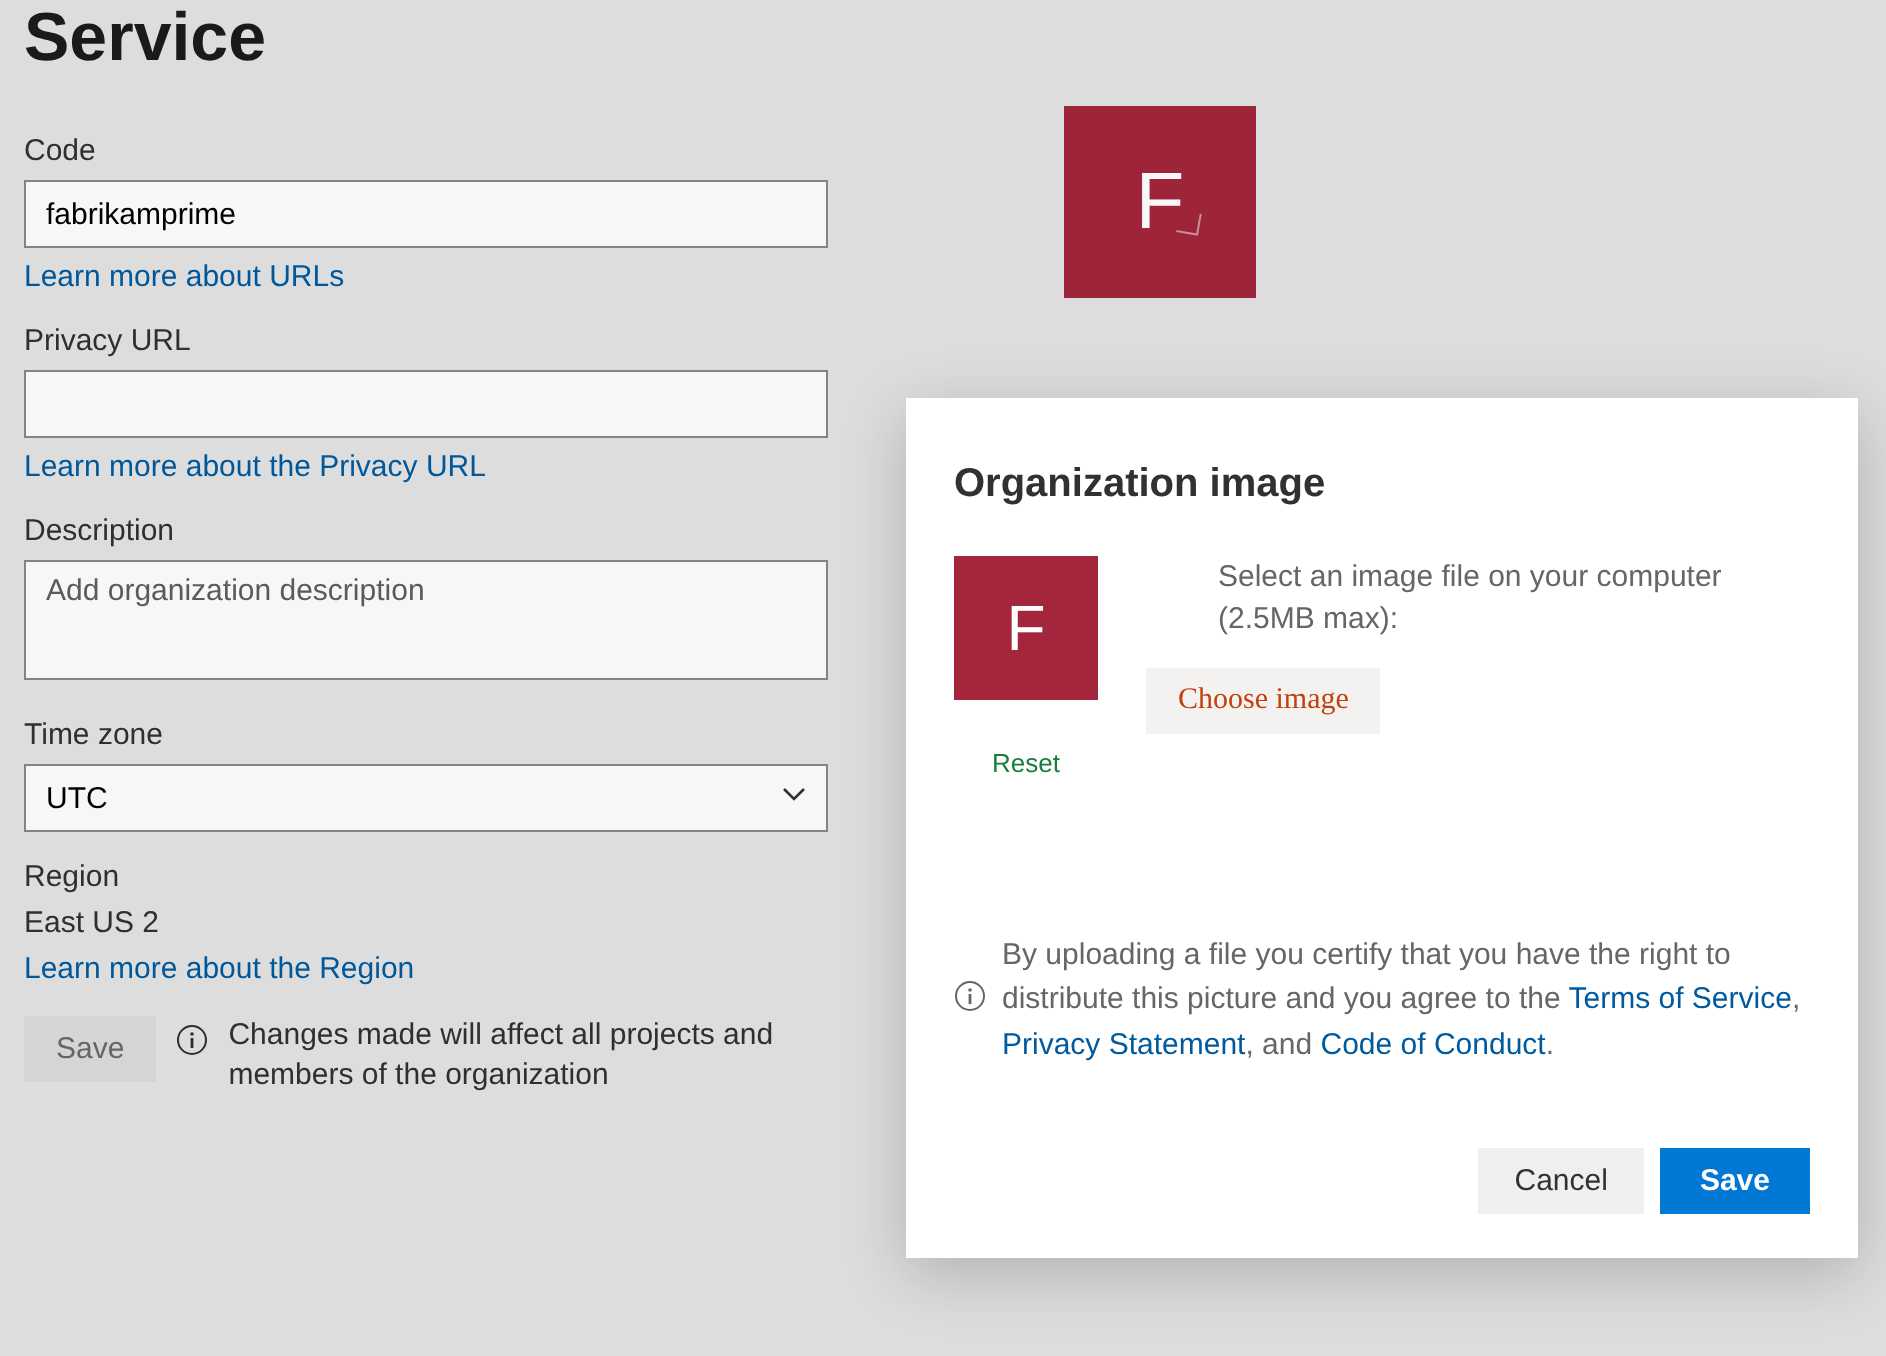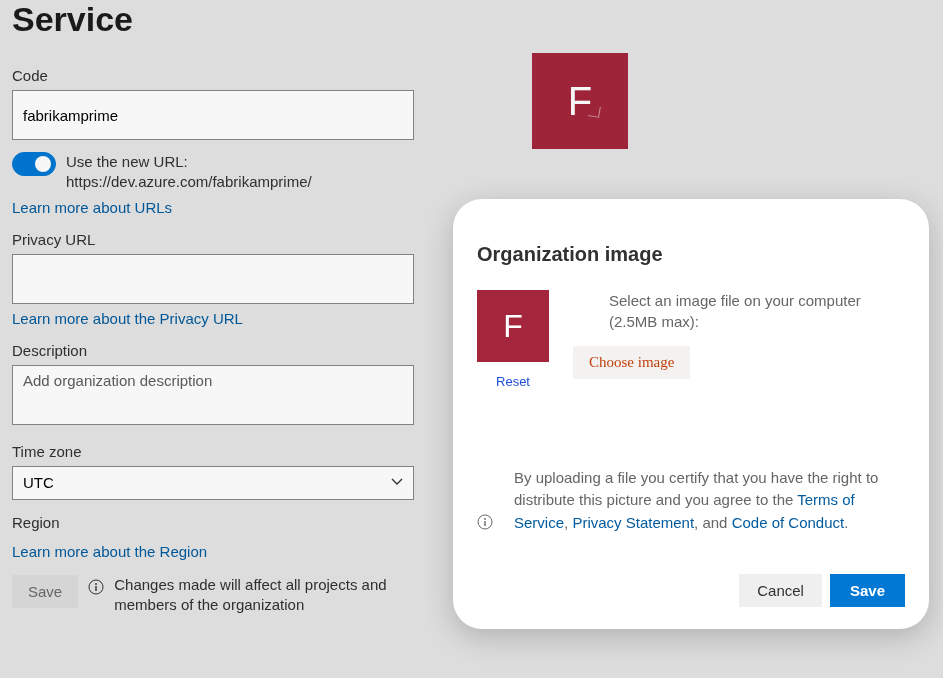--- a/index.html
+++ b/index.html
@@ -42,21 +42,21 @@
     }
     .field-label {
       font-size: 15px;
       font-weight: 400;
       color: #323130;
       margin-bottom: 6px;
       margin-top: 14px;
     }
     .text-input {
       width: 402px;
-      height: 50px;
+      height: 34px;
       border: 1px solid #8a8886;
       background: #fff;
       padding: 0 10px;
       font-size: 15px;
       font-family: inherit;
     }
     .textarea {
       width: 402px;
       height: 60px;
       border: 1px solid #8a8886;
@@ -187,24 +187,23 @@
     }
     
     .dialog {
       position: absolute;
       top: 199px;
       left: 453px;
       width: 476px;
       height: 430px;
       background: #fff;
       box-shadow: 0 8px 30px rgba(0,0,0,0.2);
-      padding: 44px 24px 22px 24px;
+      padding: 32px 24px 22px 24px;
       display: flex;
       flex-direction: column;
-      border-radius: 29px;
     }
     .dialog-title {
       font-size: 20px;
       font-weight: 600;
       color: #323130;
       margin-bottom: 24px;
     }
     .dialog-body {
       display: flex;
       gap: 24px;
@@ -232,35 +231,35 @@
     .choose-btn {
       background: #f3f2f1;
       border: none;
       padding: 8px 16px;
       font-size: 15px;
       font-family: Liberation Serif, serif;
       color: #c2410c;
       cursor: pointer;
     }
     .reset-link {
-      color: #1d4ed8;
+      color: #15803d;
       font-size: 13px;
       cursor: pointer;
       text-align: center;
-      margin-top: 12px;
+      margin-top: 24px;
       display: block;
       width: 72px;
     }
     .dialog-footer {
       margin-top: auto;
     }
     .disclaimer-row {
       display: flex;
-      gap: 21px;
-      align-items: flex-end;
+      gap: 8px;
+      align-items: center;
       margin-bottom: 8px;
     }
     .disclaimer-text {
       font-size: 15px;
       color: #666;
       line-height: 1.5;
     }
     .disclaimer-text a {
       color: #005a9e;
       text-decoration: none;
@@ -296,26 +295,20 @@
 <body>
 
 <div class="page">
   <h1>Service</h1>
 
   <div class="two-col">
     <div class="left-col">
       <div class="field-label">Code</div>
       <input class="text-input" value="fabrikamprime" style="">
 
-      <div class="toggle-row">
-        <div class="toggle">
-          <div class="toggle-thumb"></div>
-        </div>
-        <div class="toggle-label">Use the new URL: https://dev.azure.com/fabrikamprime/</div>
-      </div>
       <a class="link">Learn more about URLs</a>
 
       <div class="field-label">Privacy URL</div>
       <input class="text-input" value="" style="">
       <a class="link">Learn more about the Privacy URL</a>
 
       <div class="field-label">Description</div>
       <textarea class="textarea" placeholder="Add organization description" style=""></textarea>
 
       <div class="field-label">Time zone</div>
@@ -324,20 +317,21 @@
           <option>UTC</option>
         </select>
         <span class="select-chevron">
           <svg width="14" height="14" viewBox="0 0 14 14">
               <path d="M2 5 L7 10 L12 5" stroke="#323130" stroke-width="1.3" fill="none"></path>
             </svg>
         </span>
       </div>
 
       <div class="field-label">Region</div>
+      <div class="region-value">East US 2</div>
       <a class="link">Learn more about the Region</a>
 
       <div class="save-row">
         <button class="save-btn-disabled">Save</button>
         <span class="info-icon">
           <svg width="16" height="16" viewBox="0 0 16 16">
               <circle cx="8" cy="8" r="7" stroke="#323130" stroke-width="1" fill="none"></circle>
               <circle cx="8" cy="5" r="0.9" fill="#323130"></circle>
               <rect x="7.3" y="7" width="1.4" height="5" fill="#323130"></rect>
             </svg>

